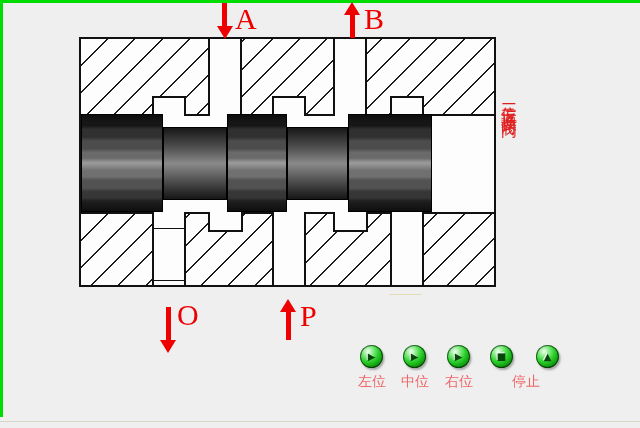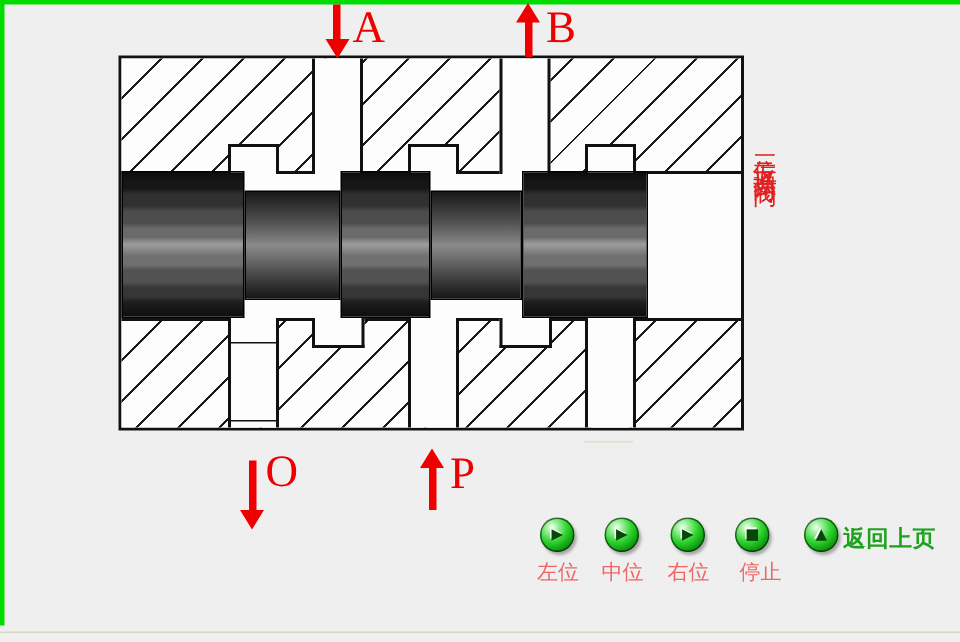--- a/index.html
+++ b/index.html
@@ -88,21 +88,21 @@
   .orb .glyph{
     color:#07480a;font-size:10px;line-height:1;
     font-family:"DejaVu Sans", sans-serif;
     text-shadow:-1px -1px 0 rgba(255,255,255,0.85);
   }
   #orb-left{left:360px;} #orb-mid{left:403px;} #orb-right{left:447px;} #orb-stop{left:490px;} #orb-back{left:536px;}
   .btn-label{
     position:absolute;top:373px;width:44px;text-align:center;
     color:#ee6666;font-size:14px;font-family:"Liberation Serif", serif;
   }
-  #lbl-left{left:350px;} #lbl-mid{left:393px;} #lbl-right{left:437px;} #lbl-stop{left:485px;}
+  #lbl-left{left:350px;} #lbl-mid{left:393px;} #lbl-right{left:437px;} #lbl-stop{left:504px;}
   .back-label{
     position:absolute;left:562px;top:350px;
     color:#1ea21e;font-size:15px;font-weight:bold;
     font-family:"Liberation Serif", serif;letter-spacing:0.5px;cursor:pointer;
   }
 </style>
 </head>
 <body>
 
 <div class="stage">
@@ -167,14 +167,13 @@
     <span class="glyph">■</span>
   </div>
   <div class="orb" id="orb-back">
     <span class="glyph">▲</span>
   </div>
 
   <div class="btn-label" id="lbl-left">左位</div>
   <div class="btn-label" id="lbl-mid">中位</div>
   <div class="btn-label" id="lbl-right">右位</div>
   <div class="btn-label" id="lbl-stop">停止</div>
-  <div class="back-label">返回上页</div>
 </div>
 
 </body></html>

